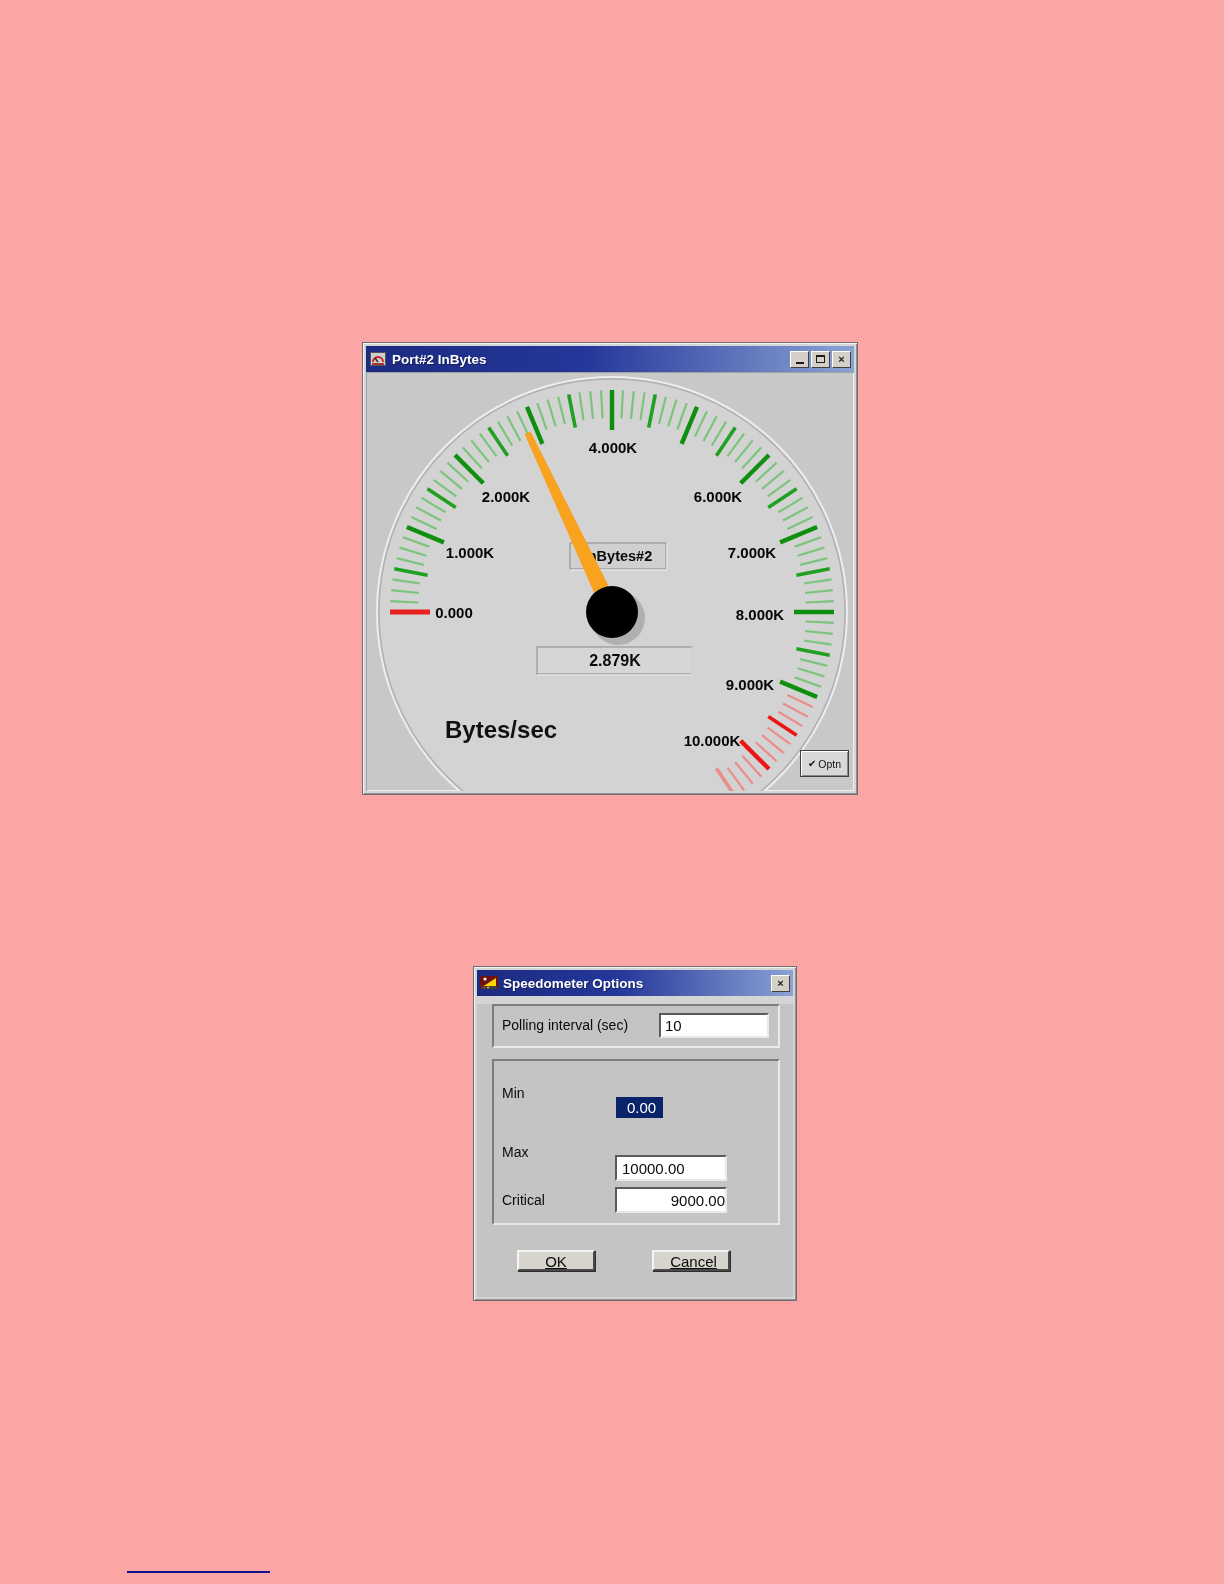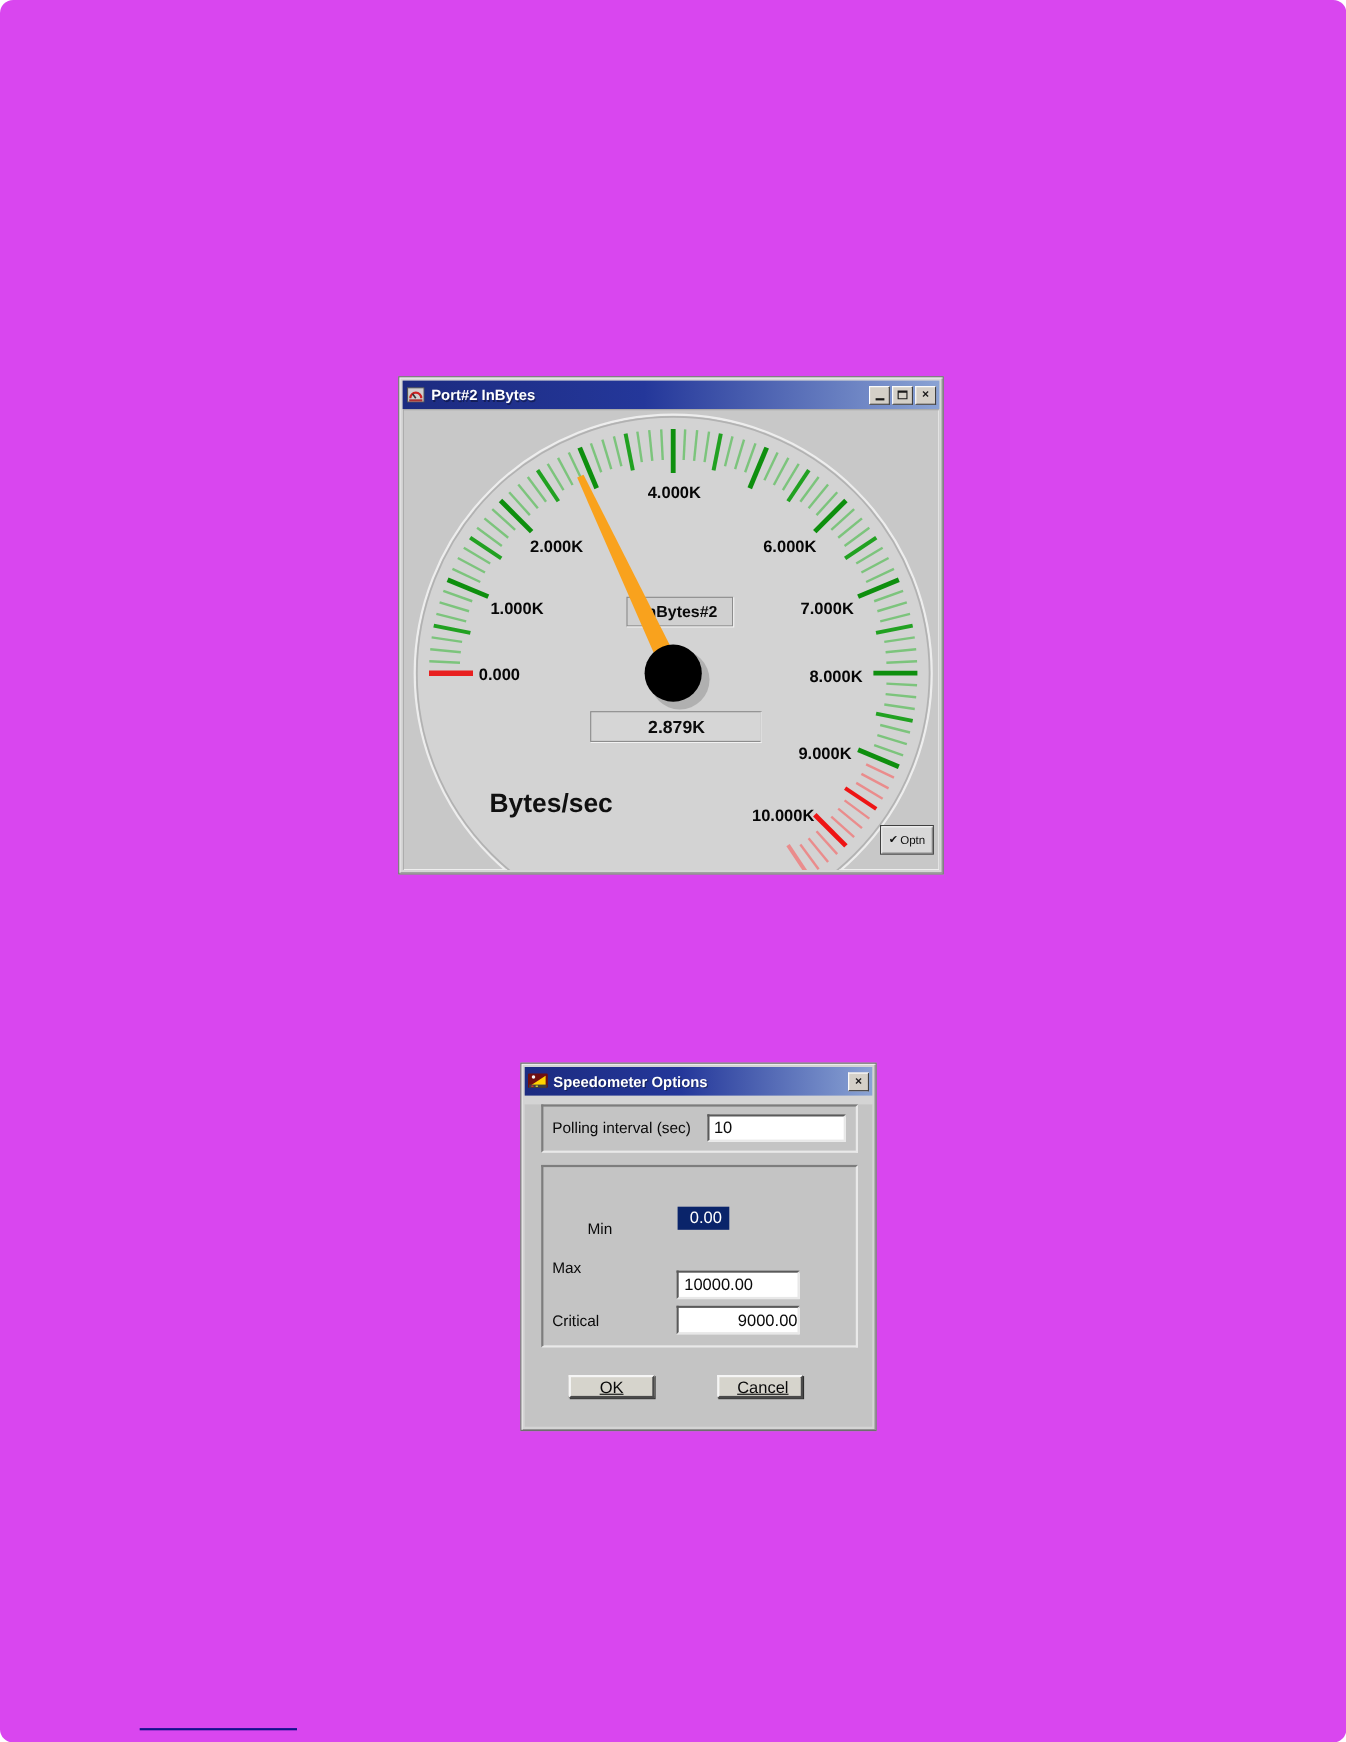--- a/index.html
+++ b/index.html
@@ -1,17 +1,17 @@
 <!DOCTYPE html>
 <html><head>
 <meta charset="utf-8">
 <style>
   html,body { margin:0; padding:0; background:#ffffff; }
-  .page { position:relative; width:1224px; height:1584px; background:#d946ef; overflow:hidden;
-          font-family:"Liberation Sans", sans-serif;border-radius:12px; }
+  .page { position:relative; width:1224px; height:1584px; background:#fca5a5; overflow:hidden;
+          font-family:"Liberation Sans", sans-serif; }
 
   
   .win { position:absolute; background:#d6d6d6; border:1px solid #6e6e6e; padding:3px;
          box-shadow: inset 1px 1px 0 #f2f2f2, inset -1px -1px 0 #909090; }
   .titlebar { height:26px; display:flex; align-items:center; padding:0 3px 0 2px;
               background:linear-gradient(90deg,#1c2b80 0%,#24379a 45%,#8aa3d4 100%); }
   .ticon { width:20px; height:18px; display:flex; align-items:center; justify-content:center; margin-right:4px; }
   .ttext { color:#ffffff; font-weight:bold; font-size:13.5px; flex:1; white-space:nowrap;
            text-shadow:1px 1px 0 rgba(0,0,0,.35); }
   .tbtns { display:flex; gap:2px; align-items:center; }
@@ -40,21 +40,21 @@
 
   
   .dialog { left:473px; top:966px; width:316px; background:#d4d4d4; }
   .dlg-body { position:relative; width:316px; height:293px; background:#c4c4c4; }
   .panel { position:relative; border:2px solid; border-color:#7d7d7d #e9e9e9 #e9e9e9 #7d7d7d; }
   .polling-panel { margin:8px 13px 0 15px; height:40px; }
   .limits-panel  { margin:11px 13px 0 15px; height:162px; }
   .dlg-label { position:absolute; left:8px; font-size:14px; color:#0a0a0a; }
   .field { background:#ffffff; border:2px solid; border-color:#5a5a5a #e8e8e8 #e8e8e8 #5a5a5a;
            font-family:"Liberation Sans", sans-serif; font-size:15px; color:#0a0a0a; box-sizing:border-box; }
-  .polling-input { position:absolute; right:9px; top:7px; width:126px; height:25px; padding:0 0 0 4px; }
+  .polling-input { position:absolute; right:9px; top:7px; width:110px; height:25px; padding:0 0 0 4px; }
   .row-field { position:absolute; left:121px; width:112px; height:26px; padding:0 0 0 5px; }
   .sel-field { position:absolute; left:121px; width:112px; height:26px; border-color:#3c3c3c #dddddd #dddddd #3c3c3c;
                display:flex; align-items:center; }
   .sel-field .sel { background:#0a246a; color:#ffffff; font-size:15px; padding:2px 7px 2px 11px; margin-left:1px; }
   .btn-row { position:relative; margin:25px 13px 0 15px; height:27px; }
   .dlg-btn { position:absolute; top:0; width:78px; height:21px; background:#d6d4cc;
              border:2px solid; border-color:#f5f5f5 #4a4a4a #4a4a4a #f5f5f5; box-shadow:1px 1px 0 #2e2e2e;
              font-family:"Liberation Sans", sans-serif; font-size:15px; color:#0a0a0a; cursor:default;text-decoration:underline; }
   .ok-btn { left:25px; } .cancel-btn { left:160px;padding-left:11px; }
 
@@ -226,21 +226,21 @@
       <span class="tbtns">
         <span class="tbtn">×</span>
       </span>
     </div>
     <div class="dlg-body">
       <div class="panel polling-panel">
         <span class="dlg-label" style="top:11px;">Polling interval (sec)</span>
         <input class="field polling-input" type="text" readonly="" value="10" style="">
       </div>
       <div class="panel limits-panel">
-        <span class="dlg-label" style="top:48px;margin-left:32px;">Min</span>
+        <span class="dlg-label" style="top:24px;">Min</span>
         <div class="sel-field" style="top:33px;text-align:center;">
           <span class="sel">0.00</span>
         </div>
         <span class="dlg-label" style="top:83px;">Max</span>
         <input class="field row-field" style="top: 94px;" type="text" readonly="" value="10000.00">
         <span class="dlg-label" style="top:131px;">Critical</span>
         <input class="field row-field" style="top: 126px; text-align: right;" type="text" readonly="" value="9000.00">
       </div>
       <div class="btn-row">
         <button class="dlg-btn ok-btn">OK</button>

